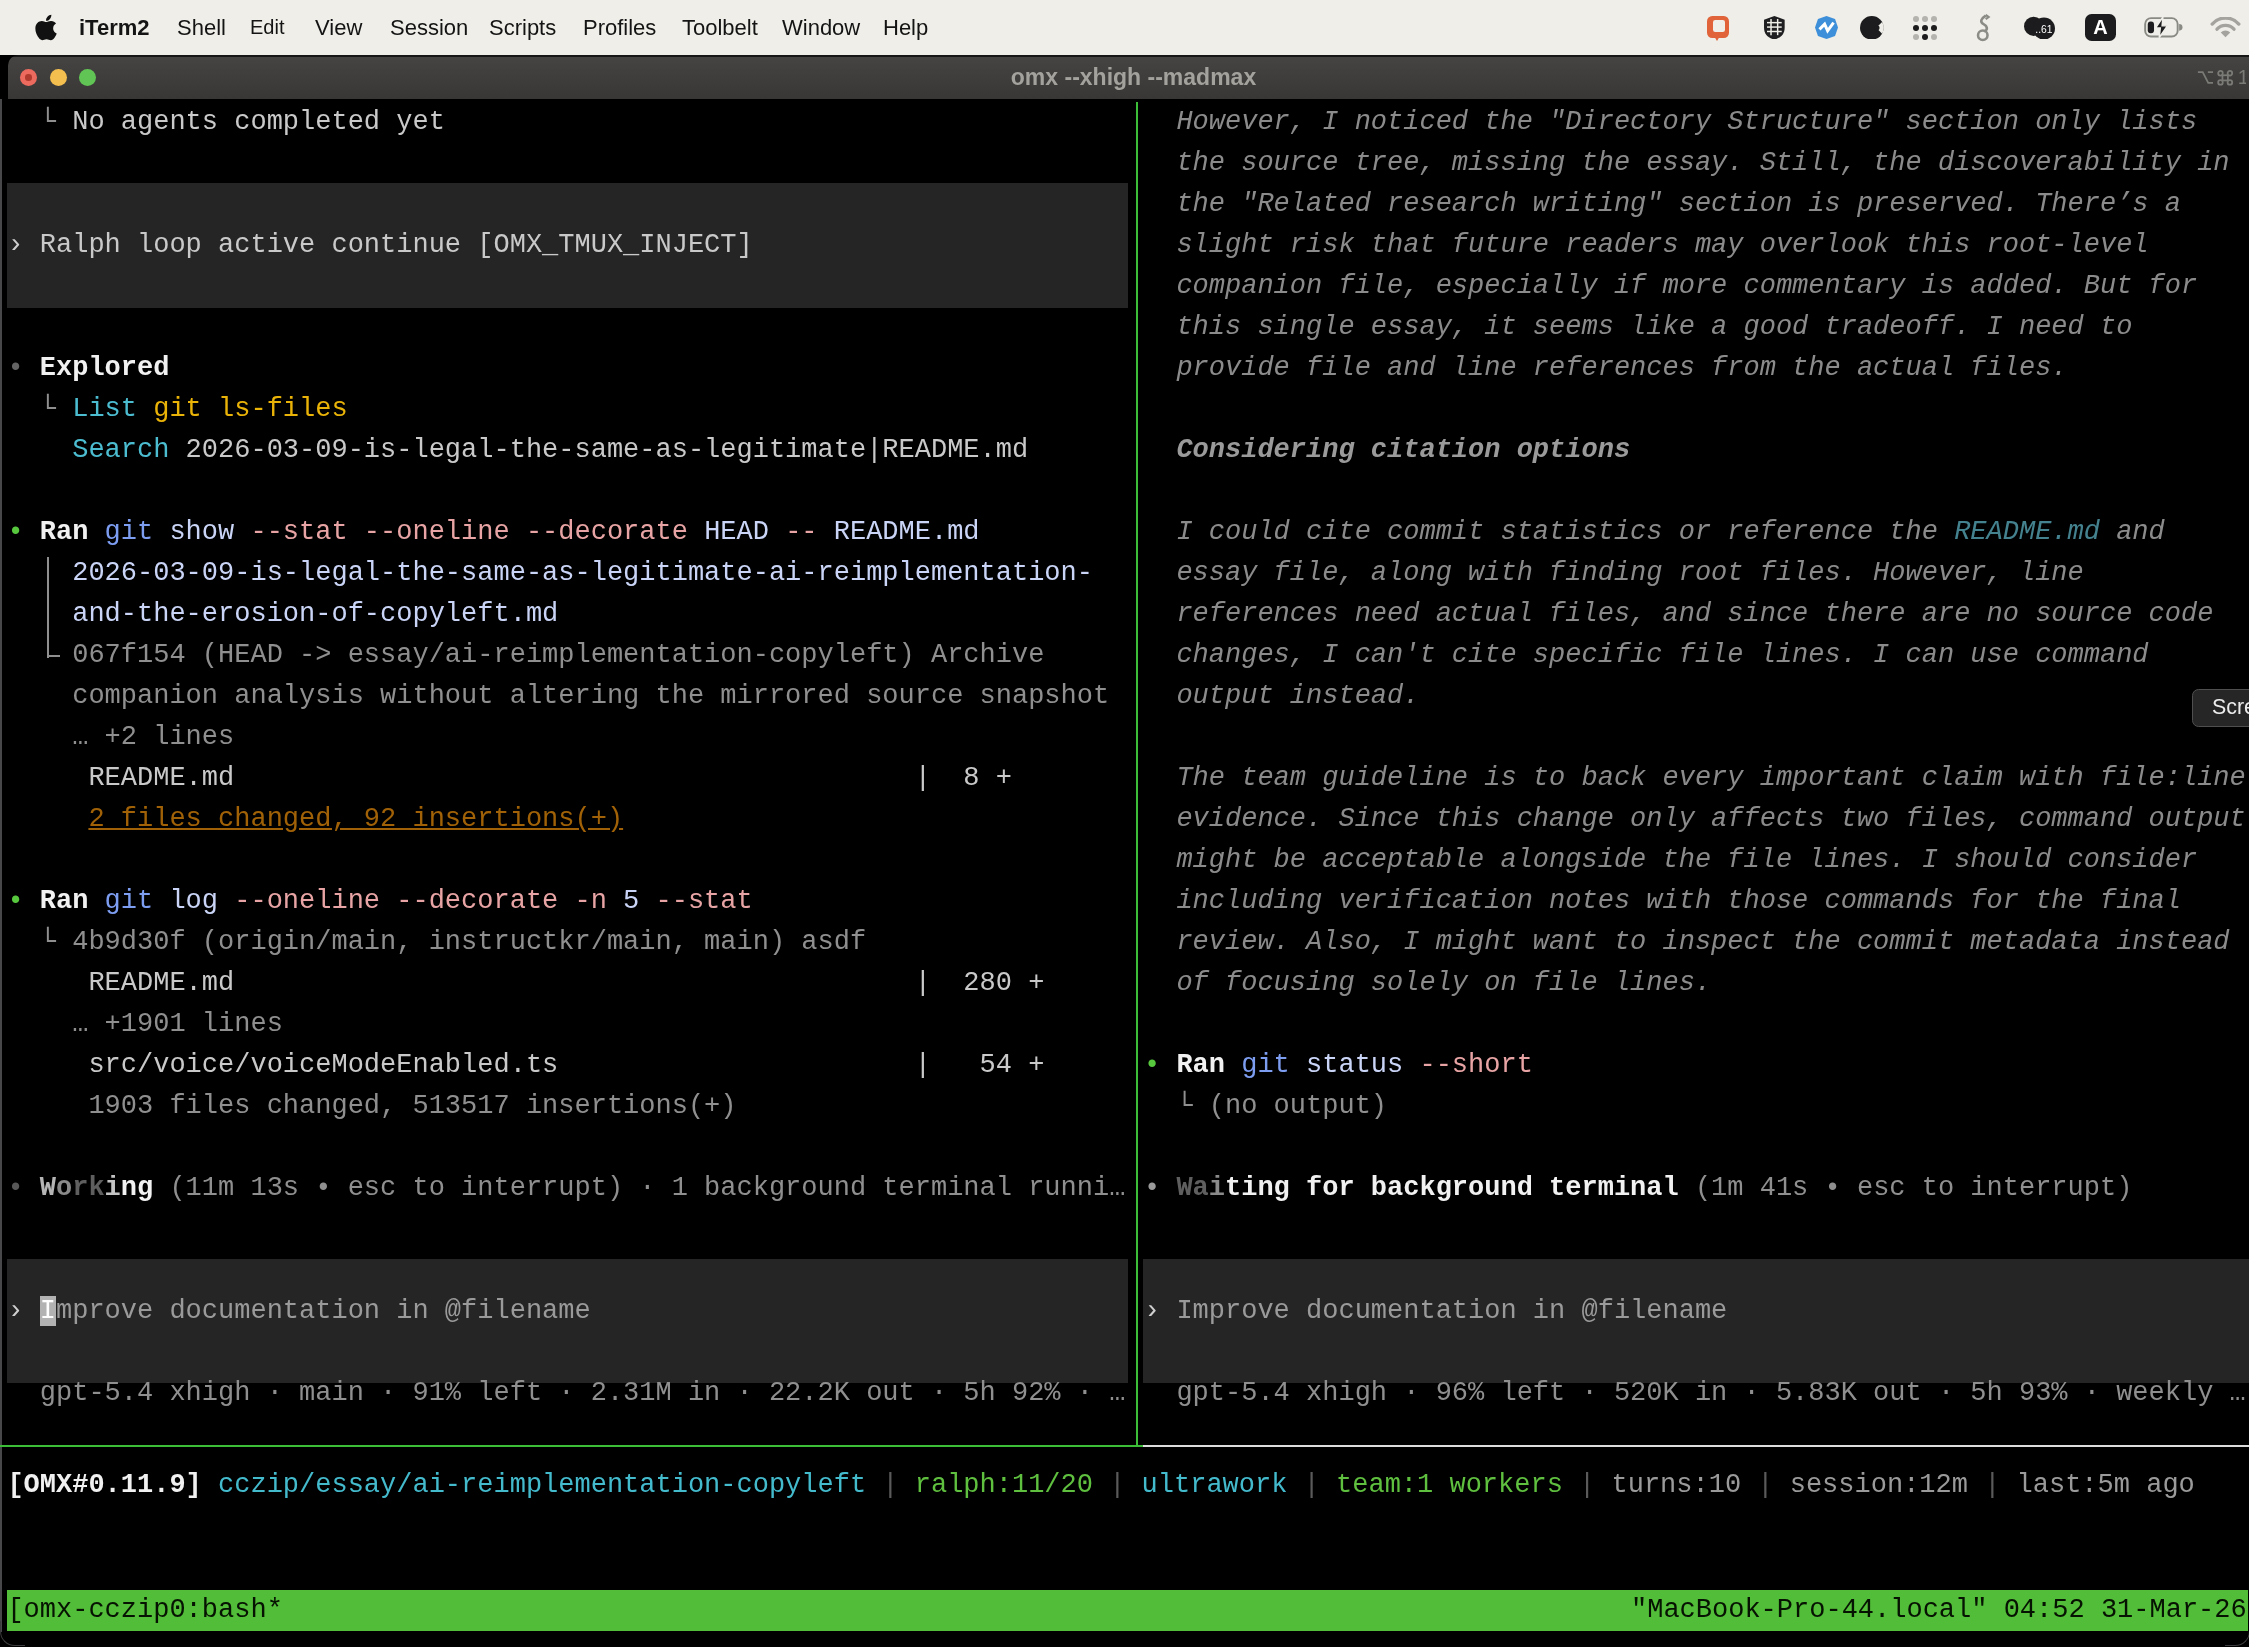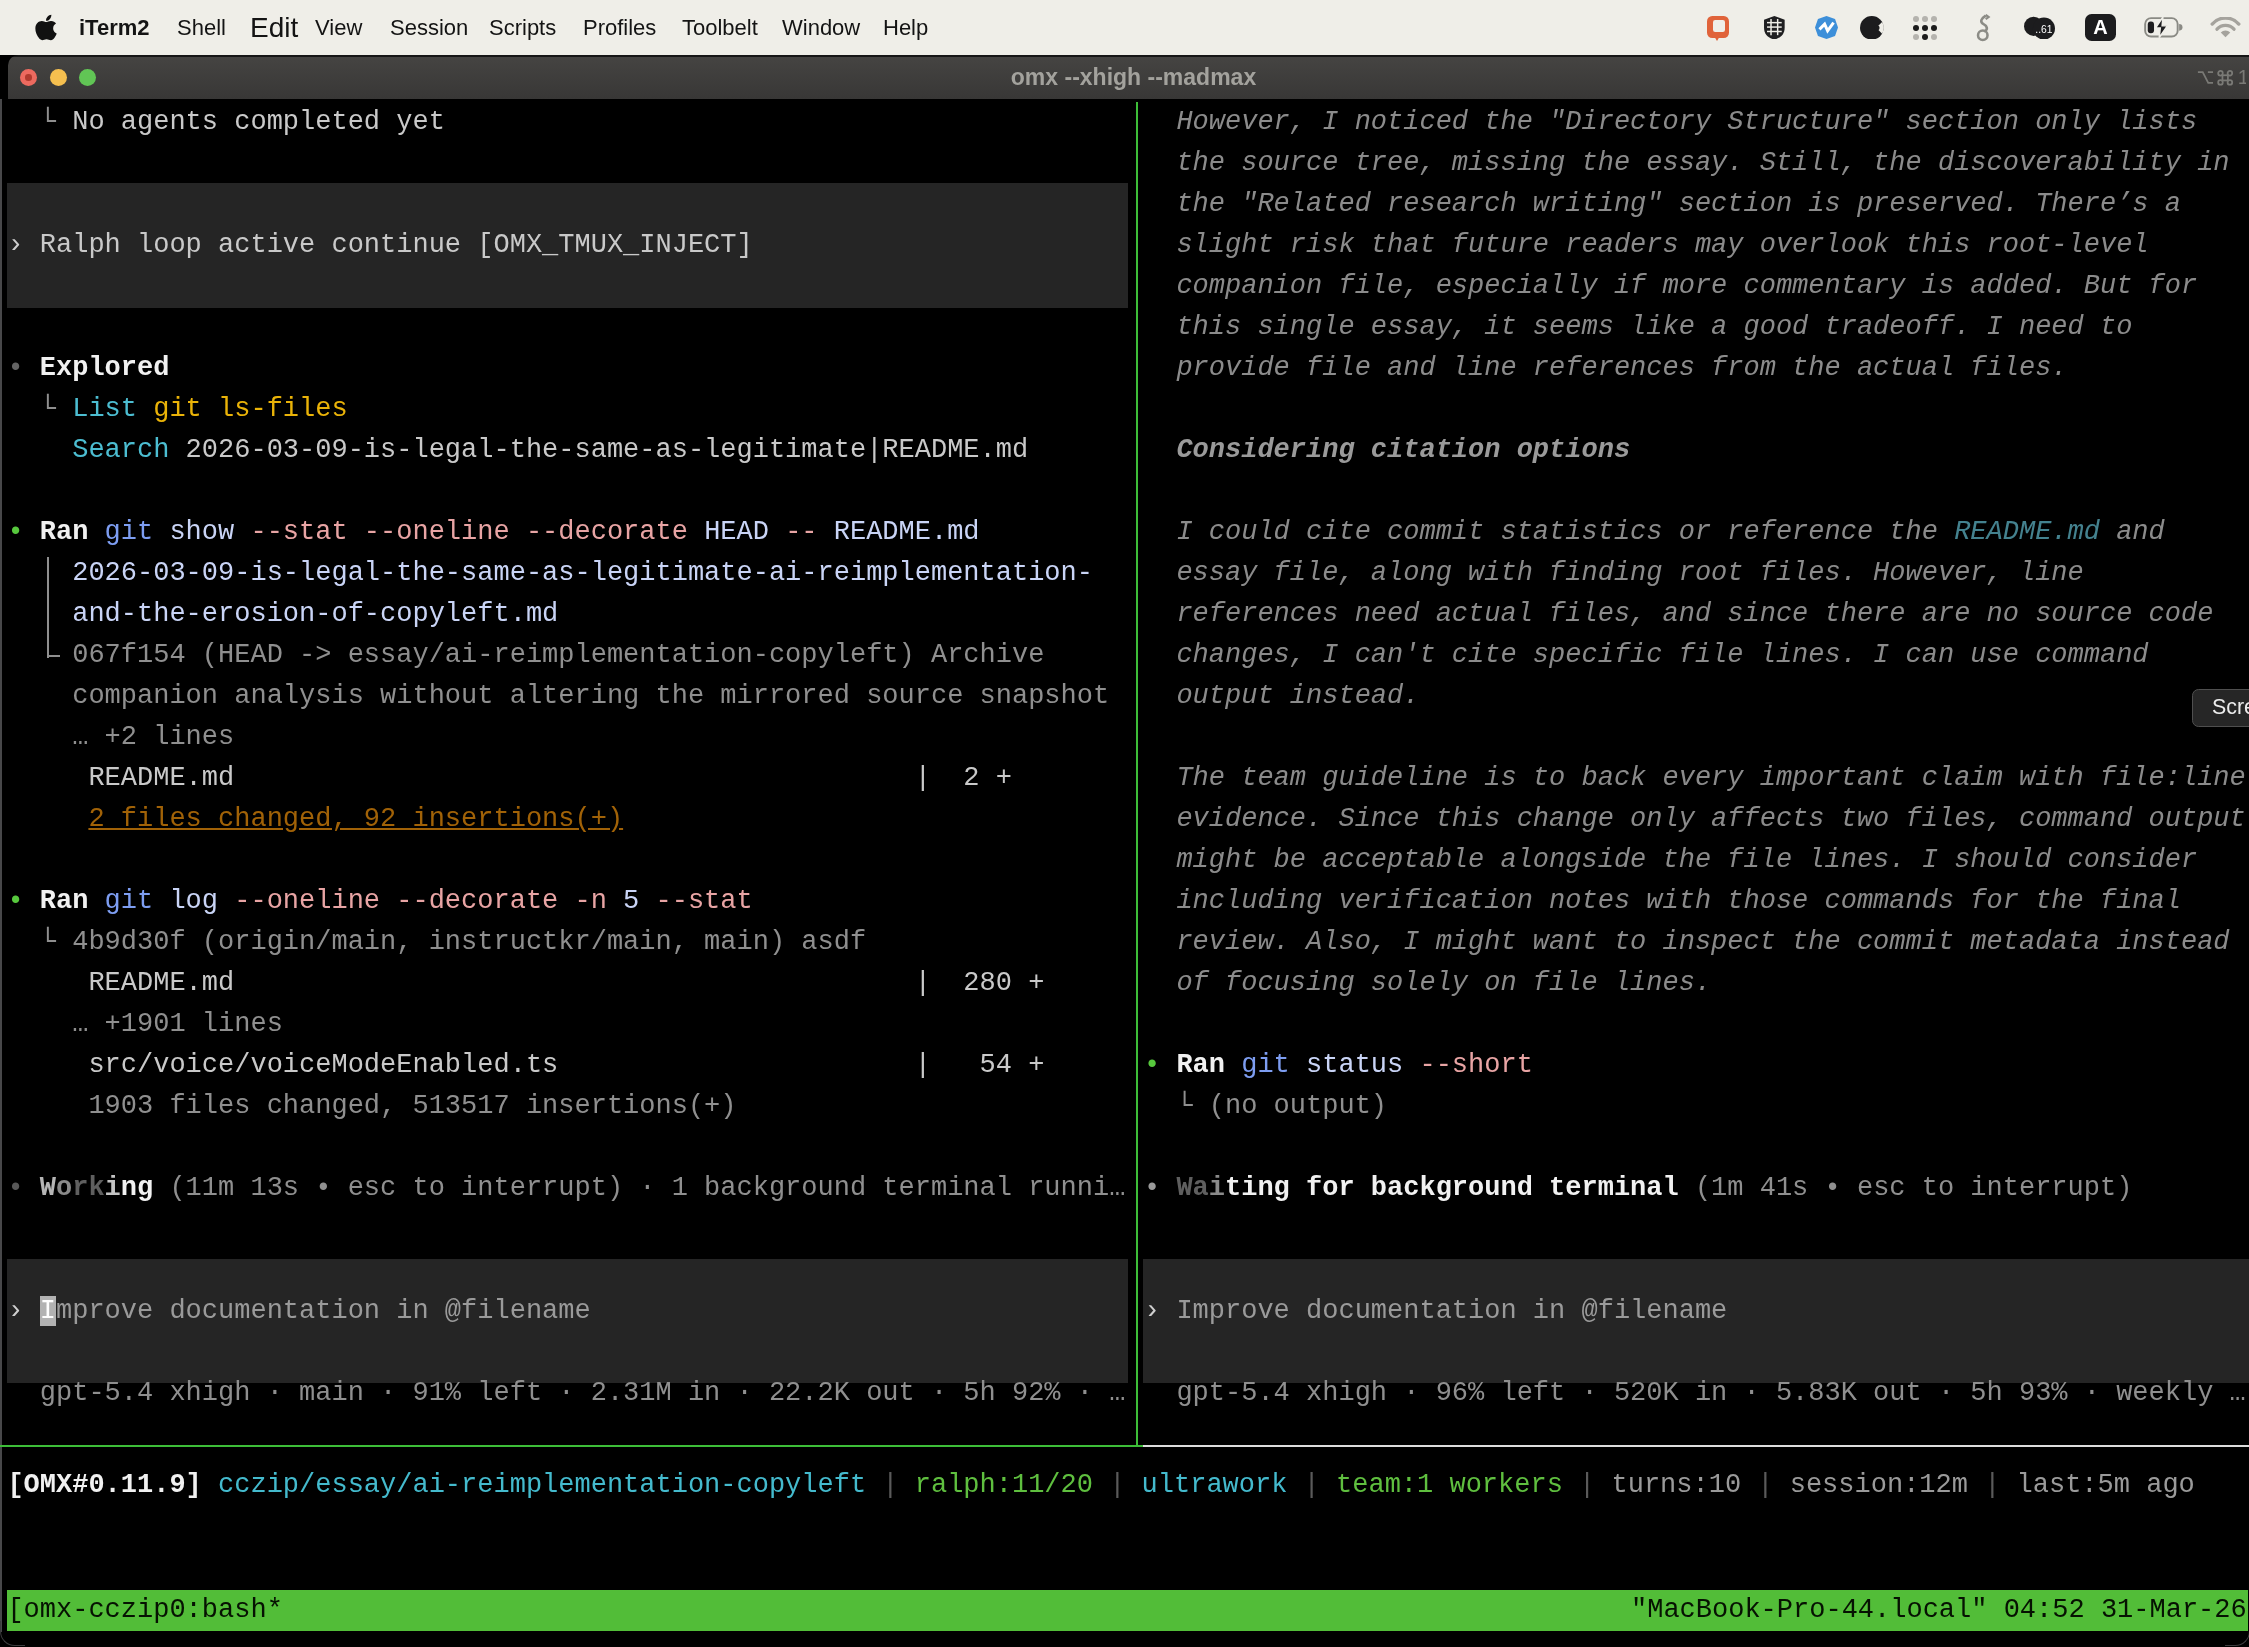--- a/index.html
+++ b/index.html
@@ -4,21 +4,21 @@
 html,body{width:2250px;height:1648px;background:#000;overflow:hidden;font-family:"Liberation Sans",sans-serif;position:relative}
 .mono{font-family:"Liberation Mono",monospace;font-size:27px;line-height:41px;white-space:pre;position:absolute;letter-spacing:0}
 .abs{position:absolute}
 </style></head><body>
 <div class="abs" style="left:0;top:0;width:2250px;height:55px;background:#efeee8">
 <svg style="position:absolute;left:35px;top:12.5px" width="22" height="29" viewBox="0 0 384 512">
       <path fill="#111" d="M318.7 268.7c-.2-36.7 16.4-64.4 50-84.8-18.8-26.9-47.2-41.7-84.7-44.6-35.5-2.7-74.3 20.7-88.5 20.7-15 0-49.4-19.7-76.4-19.7C63.3 141.2 4 184.8 4 273.5q0 39.3 14.4 81.2c12.8 36.7 59 126.7 107.2 125.2 25.2-.6 43-17.9 75.8-17.9 31.8 0 48.3 17.9 76.4 17.9 48.6-.7 90.4-82.5 102.6-119.3-65.2-30.7-61.7-90-61.7-91.9zm-56.6-164.2c27.3-32.4 24.8-61.9 24-72.5-24.1 1.4-52 16.4-67.9 34.9-17.5 19.8-27.8 44.3-25.6 71.9 26.1 2 49.9-11.4 69.5-34.3z"></path>
     </svg>
     <div style="position:absolute;left:79px;top:0;height:55px;line-height:55px;font-size:22px;color:#141414;font-weight:bold;">iTerm2</div>
     <div style="position:absolute;left:177px;top:0;height:55px;line-height:55px;font-size:22px;color:#141414;">Shell</div>
-    <div style="position:absolute;left:250px;top:0;height:55px;line-height:55px;font-size:28px;color:#141414;">Edit</div>
+    <div style="position:absolute;left:250px;top:0;height:55px;line-height:55px;font-size:20px;color:#141414;">Edit</div>
     <div style="position:absolute;left:315px;top:0;height:55px;line-height:55px;font-size:22px;color:#141414;">View</div>
     <div style="position:absolute;left:390px;top:0;height:55px;line-height:55px;font-size:22px;color:#141414;">Session</div>
     <div style="position:absolute;left:489px;top:0;height:55px;line-height:55px;font-size:22px;color:#141414;">Scripts</div>
     <div style="position:absolute;left:583px;top:0;height:55px;line-height:55px;font-size:22px;color:#141414;">Profiles</div>
     <div style="position:absolute;left:682px;top:0;height:55px;line-height:55px;font-size:22px;color:#141414;">Toolbelt</div>
     <div style="position:absolute;left:782px;top:0;height:55px;line-height:55px;font-size:22px;color:#141414;">Window</div>
     <div style="position:absolute;left:883px;top:0;height:55px;line-height:55px;font-size:22px;color:#141414;">Help</div>
     <div style="position:absolute;left:1707px;top:15.5px;width:22px;height:22px;background:#e0633a;border-radius:5.2px"></div>
     <div style="position:absolute;left:1713px;top:20px;width:11.8px;height:11.8px;background:#efeee8;border-radius:2.2px"></div>
     <div style="position:absolute;left:1714px;top:36px;width:0;height:0;border-left:3.7px solid transparent;border-right:3.7px solid transparent;border-top:5.9px solid #e0633a"></div>
@@ -120,21 +120,21 @@
 <span style="color:#646464;">• </span><span style="color:#f1f1f1;font-weight:bold;">Explored</span>
 <span style="color:#8f8f8f;">  └ </span><span style="color:#4cbdd1;">List</span><span style="color:#eab308;text-align:center;"> git ls-files</span>
     <span style="color:#4cbdd1;">Search</span><span style="color:#c9c9c9;"> 2026-03-09-is-legal-the-same-as-legitimate|README.md</span>
 
 <span style="color:#57c83d;">• </span><span style="color:#f1f1f1;font-weight:bold;">Ran</span> <span style="color:#7d9df1;">git</span> <span style="color:#c9d4f6;">show</span> <span style="color:#e8a4a4;">--stat</span> <span style="color:#e8a4a4;">--oneline</span> <span style="color:#e8a4a4;">--decorate</span> <span style="color:#c9d4f6;">HEAD</span> <span style="color:#e8a4a4;">--</span> <span style="color:#c9d4f6;">README.md</span>
     <span style="color:#c9d4f6;">2026-03-09-is-legal-the-same-as-legitimate-ai-reimplementation-</span>
     <span style="color:#c9d4f6;">and-the-erosion-of-copyleft.md</span>
     <span style="color:#8f8f8f;">067f154 (HEAD -&gt; essay/ai-reimplementation-copyleft) Archive</span>
     <span style="color:#8f8f8f;">companion analysis without altering the mirrored source snapshot</span>
     <span style="color:#8f8f8f;">… +2 lines</span>
-<span style="color:#c9c9c9;">     README.md                                          |  2 +</span>
+<span style="color:#c9c9c9;">     README.md                                          |  8 +</span>
      <span style="color:#a16207;text-decoration:underline;">2 files changed, 92 insertions(+)</span>
 
 <span style="color:#57c83d;">• </span><span style="color:#f1f1f1;font-weight:bold;">Ran</span> <span style="color:#7d9df1;">git</span> <span style="color:#c9d4f6;">log</span> <span style="color:#e8a4a4;">--oneline</span> <span style="color:#e8a4a4;">--decorate</span> <span style="color:#e8a4a4;">-n</span> <span style="color:#c9d4f6;">5</span> <span style="color:#e8a4a4;">--stat</span>
 <span style="color:#8f8f8f;">  └ </span><span style="color:#8f8f8f;">4b9d30f (origin/main, instructkr/main, main) asdf</span>
 <span style="color:#c9c9c9;">     README.md                                          |  280 +</span>
     <span style="color:#8f8f8f;">… +1901 lines</span>
 <span style="color:#c9c9c9;">     src/voice/voiceModeEnabled.ts                      |   54 +</span>
      <span style="color:#8f8f8f;">1903 files changed, 513517 insertions(+)</span>
 
 <span style="color:#585858;">• </span><span style="color:#b5b5b5;font-weight:bold;">W</span><span style="color:#8a8a8a;font-weight:bold;">o</span><span style="color:#5f5f5f;font-weight:bold;">rk</span><span style="color:#c4c4c4;font-weight:bold;">i</span><span style="color:#f1f1f1;font-weight:bold;">ng</span><span style="color:#8f8f8f;"> (11m 13s • esc to interrupt) · 1 background terminal runni…</span>

